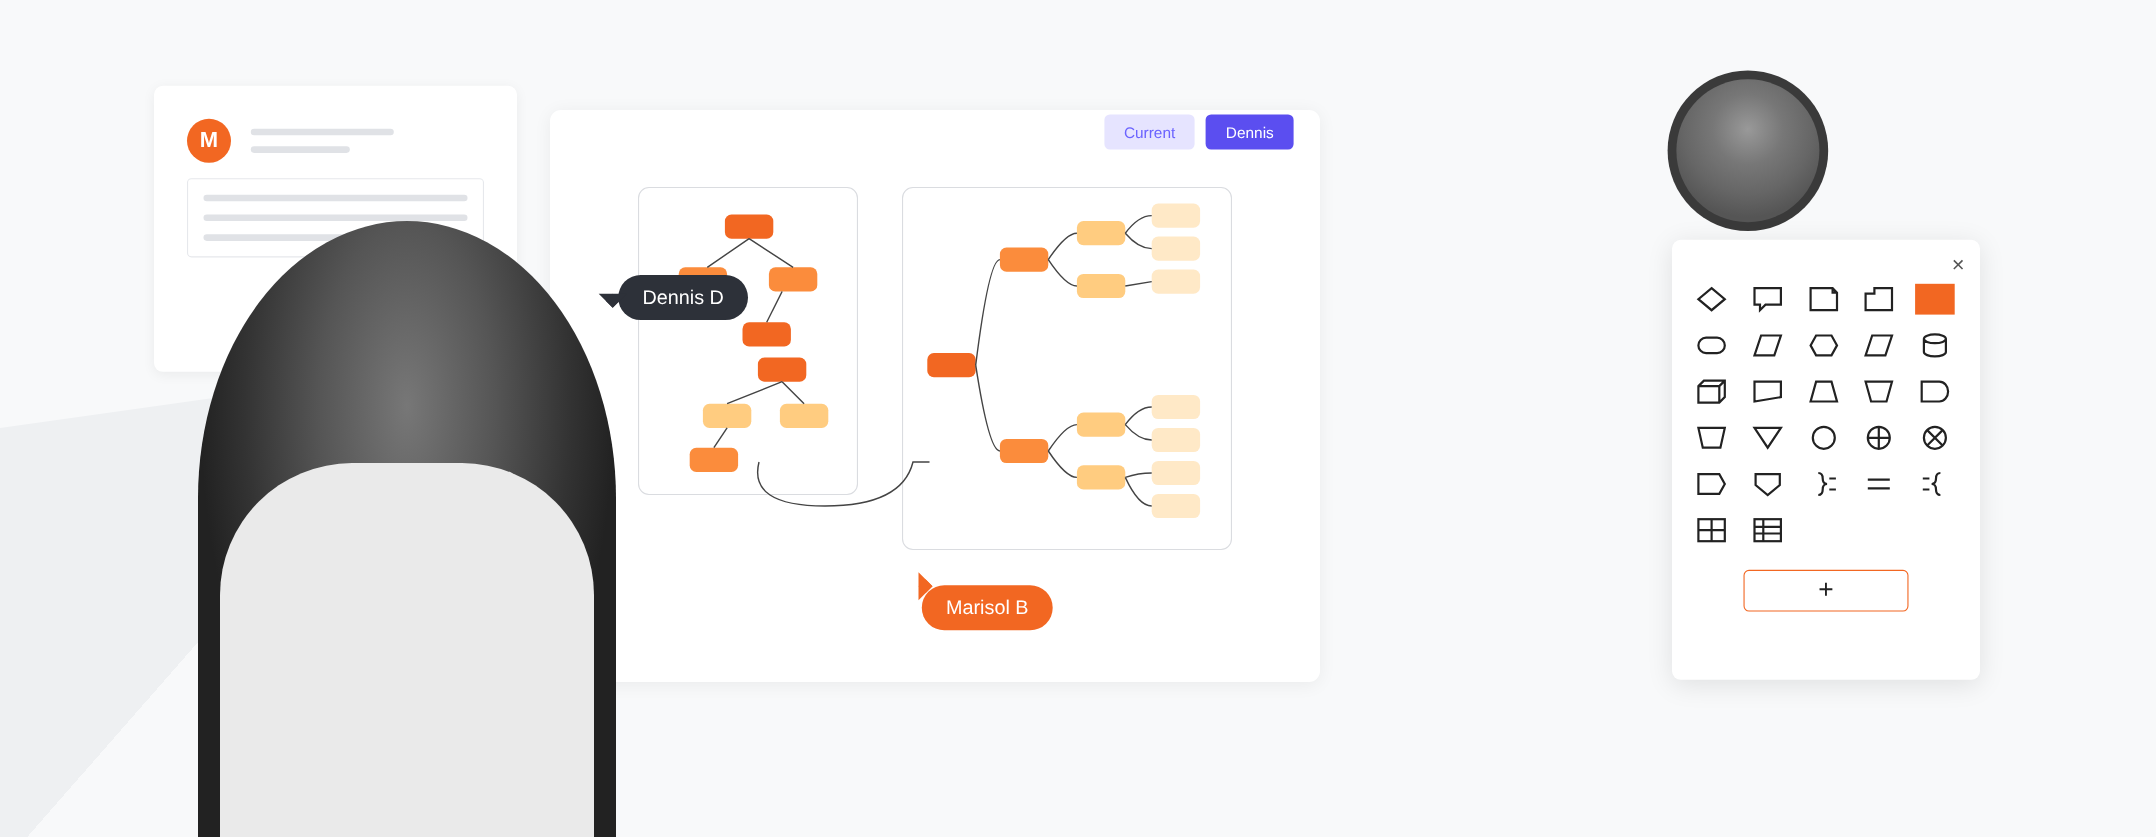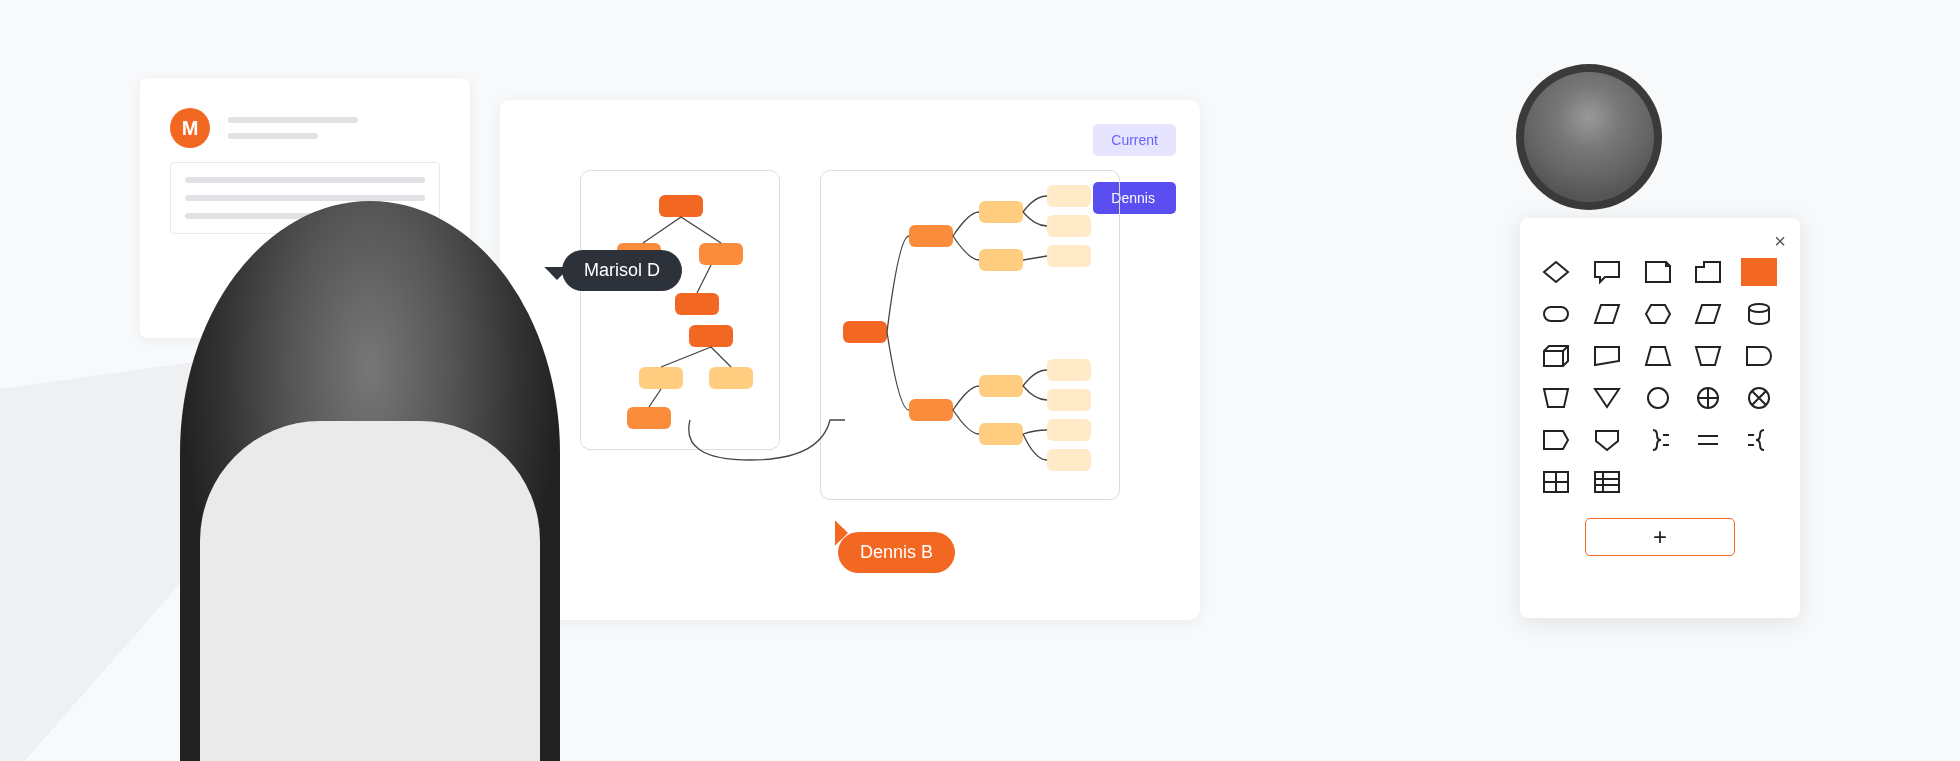--- a/index.html
+++ b/index.html
@@ -66,25 +66,24 @@
   top: 100px;
   width: 700px;
   height: 520px;
   background: #fff;
   border-radius: 10px;
   box-shadow: 0 2px 16px rgba(0,0,0,0.06);
   padding: 20px;
 }
 .canvas-tabs {
   position: absolute;
-  top: 24px;
+  top: 4px;
   right: 24px;
   display: flex;
-  gap: 26px;
-  flex-direction: column;
+  gap: 10px;
 }
 .tab {
   padding: 8px 18px;
   border-radius: 5px;
   font-size: 14px;
   font-weight: 500;
   cursor: pointer;
 }
 .tab.current { background: #e6e4ff; color: #6b63ff; }
 .tab.future  { background: #5b4ef0; color: #fff; }
@@ -302,24 +301,24 @@
       <path d="M202 41 Q214 25 226 25 M202 41 Q214 55 226 55 M202 89 L226 85"></path>
       <path d="M202 215 Q214 199 226 199 M202 215 Q214 229 226 229 M202 263 Q214 259 226 259 M202 263 Q214 289 226 289"></path>
     </svg>
   </div>
 
   <svg class="connector" style="left:170px; top:260px; width:200px; height:120px;">
     <path d="M20 60 Q10 100 80 100 Q150 100 160 60 L175 60"></path>
   </svg>
 
   <div class="cursor-tag dark" style="left:62px; top:150px;">
-    <span>Marisol D</span>
+    <span>Dennis D</span>
   </div>
   <div class="cursor-tag orange" style="left:338px; top:432px;">
-    <span>Dennis B</span>
+    <span>Marisol B</span>
   </div>
 </div>
 
 <div class="person-1"></div>
 
 <div class="person-2-wrap">
   <div class="person-2-back"></div>
   <div class="person-2"></div>
 </div>
 

